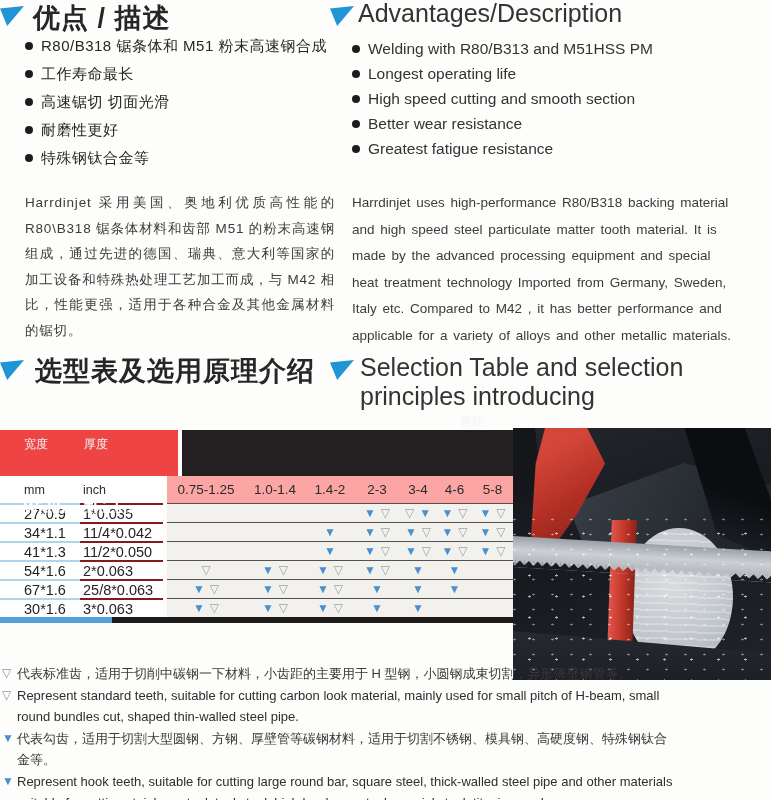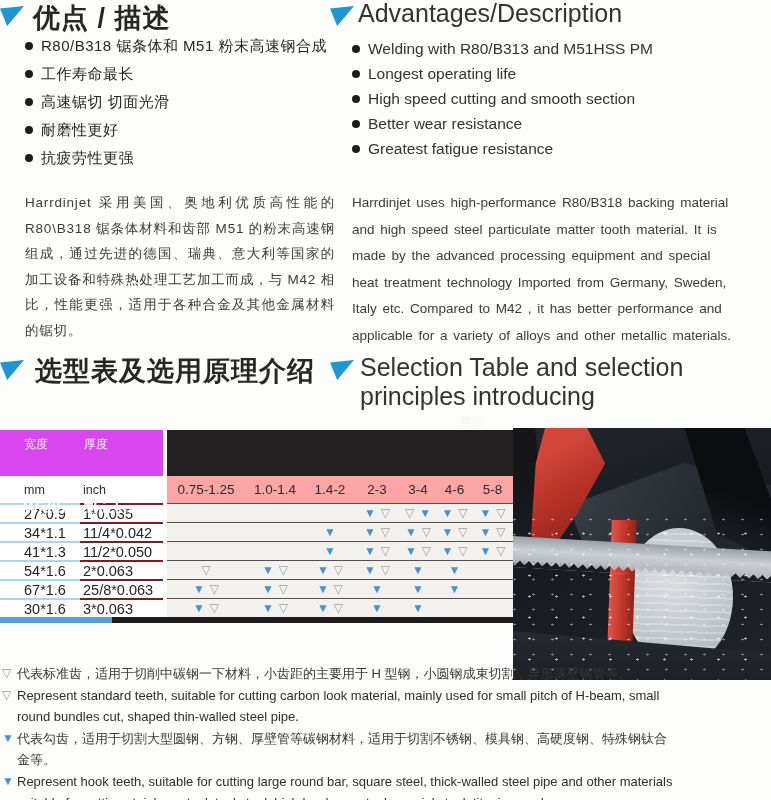--- a/index.html
+++ b/index.html
@@ -31,21 +31,21 @@
   .bullets-en .bullet-item{height:25px;font-size:15.5px;color:#333;}
   .dot{width:8px;height:8px;border-radius:50%;background:#1c1c1c;margin-right:8px;flex:0 0 auto;}
 
   
   .para-cn{font-size:13.5px;line-height:25.5px;color:#3c3c3c;text-align:justify;letter-spacing:0.8px;}
   .para-en{font-size:13.5px;line-height:26.5px;color:#3c3c3c;word-spacing:2px;}
 
   
   .tbl{left:0;top:430px;width:513px;}
   .tbl-header{display:flex;height:46px;}
-  .tbl-header .hl{width:163px;background:#d946ef;position:relative;}
+  .tbl-header .hl{width:178px;background:#ef4444;position:relative;}
   .tbl-header .hgap{width:4px;background:#fdfdfb;}
   .tbl-header .hr{flex:1;background:#242021;display:flex;flex-direction:column;align-items:flex-end;justify-content:center;}
   .hdr-cn{font-size:12px;color:#f2f2f2;}
   .hdr-en{font-size:15px;color:#ffffff;font-weight:700;margin-top:48px;}
   .hl .pair{position:absolute;top:7px;display:flex;flex-direction:column;line-height:15px;}
   .hl .pair.p1{left:24px;}
   .hl .pair.p2{left:84px;}
   .hr .pair{display:flex;flex-direction:column;align-items:center;line-height:15px;}
 
   .grid{display:grid;grid-template-columns:80px 83px 4px 78px 60px 50px 44px 38px 35px 41px;}
@@ -136,21 +136,21 @@
     <div class="bullet-item">
       <span class="dot"></span>
       <span>高速锯切 切面光滑</span>
     </div>
     <div class="bullet-item">
       <span class="dot"></span>
       <span>耐磨性更好</span>
     </div>
     <div class="bullet-item">
       <span class="dot"></span>
-      <span>抗疲劳性更强</span>
+      <span>特殊钢钛合金等</span>
     </div>
   </div>
 <div class="abs bullets bullets-en" style="left:352px;top:36px;">
     <div class="bullet-item">
       <span class="dot"></span>
       <span>Welding with R80/B313 and M51HSS PM</span>
     </div>
     <div class="bullet-item">
       <span class="dot"></span>
       <span>Longest operating life</span>

